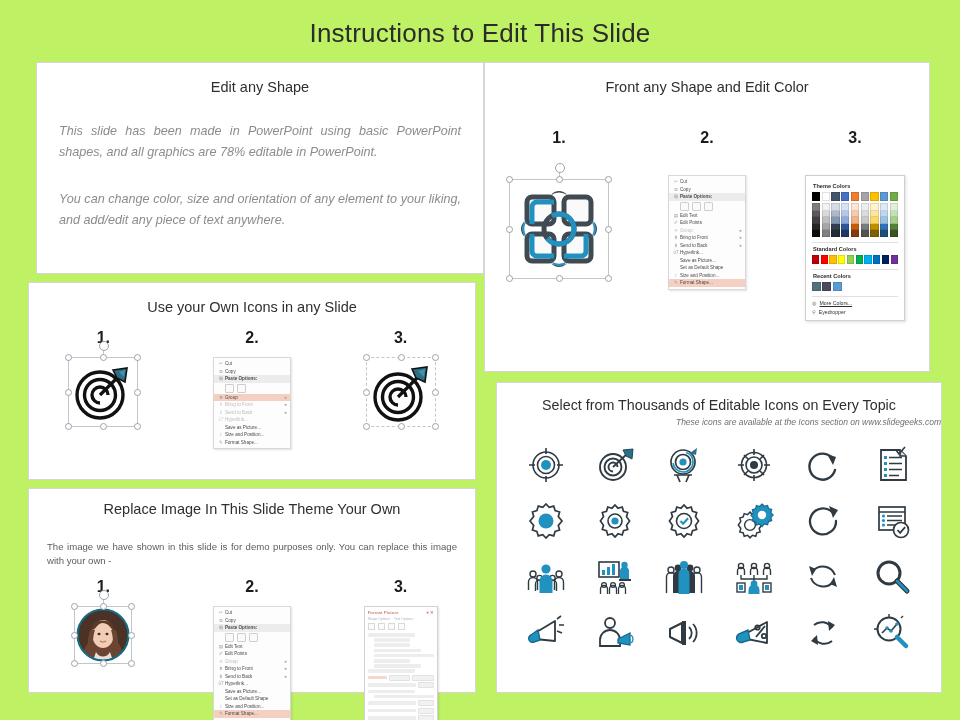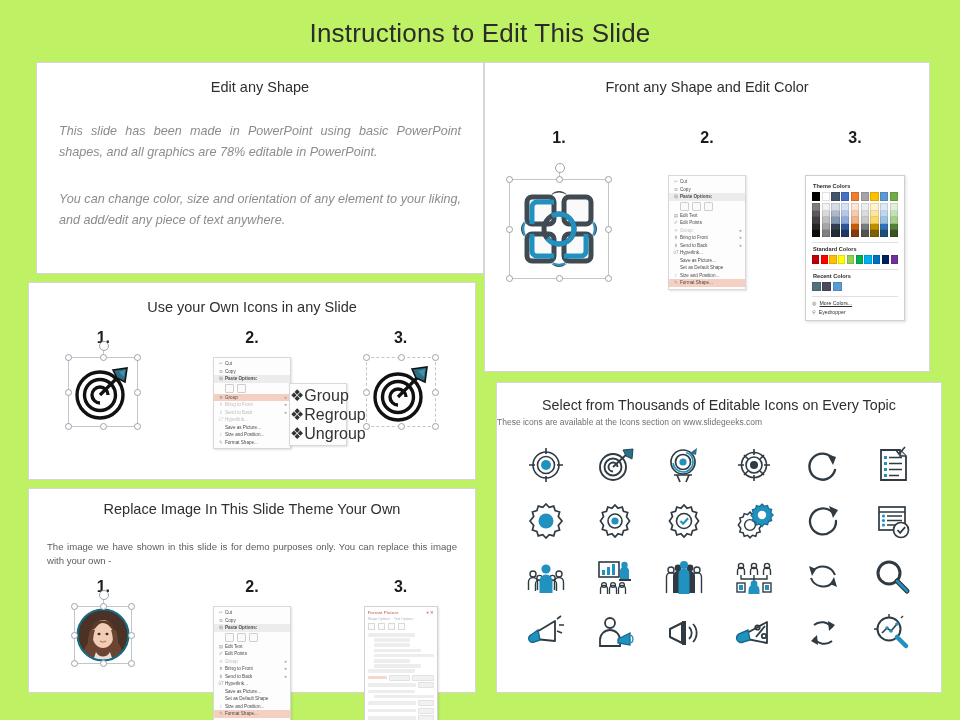--- a/index.html
+++ b/index.html
@@ -15,21 +15,21 @@
     position:absolute;left:0;top:18px;width:960px;text-align:center;
     font-size:26px;color:#2b2b2b;letter-spacing:.2px;
   }
 
   
   .panel{position:absolute;border:1px solid #d6d6d6;background:#fff;box-sizing:border-box;}
   .panel-title{
     text-align:center;font-size:14.5px;color:#2f2f2f;margin-top:16px;
   }
   .panel-sub{
-    text-align:left;font-size:8.5px;color:#6f6f6f;margin-top:4px;
+    text-align:right;font-style:italic;font-size:8.5px;color:#6f6f6f;margin-top:4px;
   }
 
   
   #p-edit{left:36px;top:62px;width:448px;height:212px;}
   #p-edit .body{padding:26px 22px 0 22px;}
   #p-edit .para{
     font-style:italic;font-size:12.6px;line-height:21px;color:#8c8c8c;
     text-align:justify;margin:0 0 26px 0;
   }
 
@@ -228,25 +228,20 @@
               <div class="mi">
                 <span class="gl">↕</span>
                 <span class="tx">Size and Position...</span>
                 <span class="ar"></span>
               </div>
               <div class="mi">
                 <span class="gl">✎</span>
                 <span class="tx">Format Shape...</span>
                 <span class="ar"></span>
               </div>
-            </div>
-          <div class="ctx-sub" id="ctx-own-sub">
-              <div class="mi dim"><span class="gl">❖</span><span class="tx">Group</span></div>
-              <div class="mi dim"><span class="gl">❖</span><span class="tx">Regroup</span></div>
-              <div class="mi hi"><span class="gl">❖</span><span class="tx">Ungroup</span></div>
             </div>
         </div>
       </div>
 
       <div class="step">
         <div class="step-num">3.</div>
         <div class="step-art">
           <div class="sel" style="width:62px;height:62px;padding:4px;">
             <div class="frame" style="border-style:dashed"></div>
             <span class="h tl"></span><span class="h tc"></span><span class="h tr"></span>

